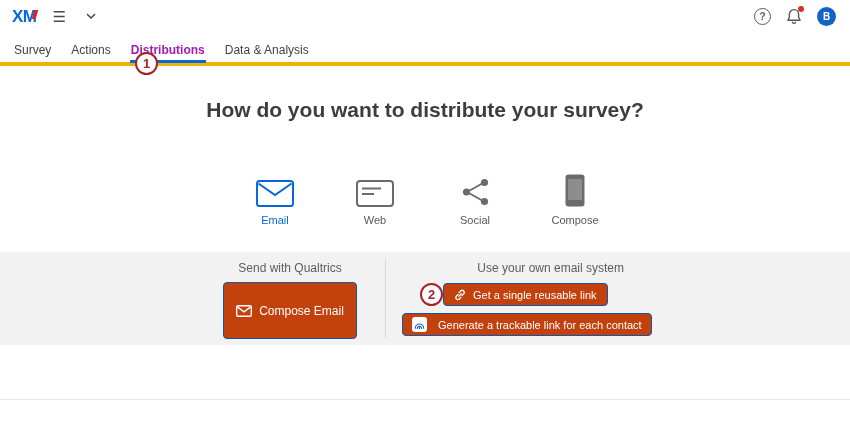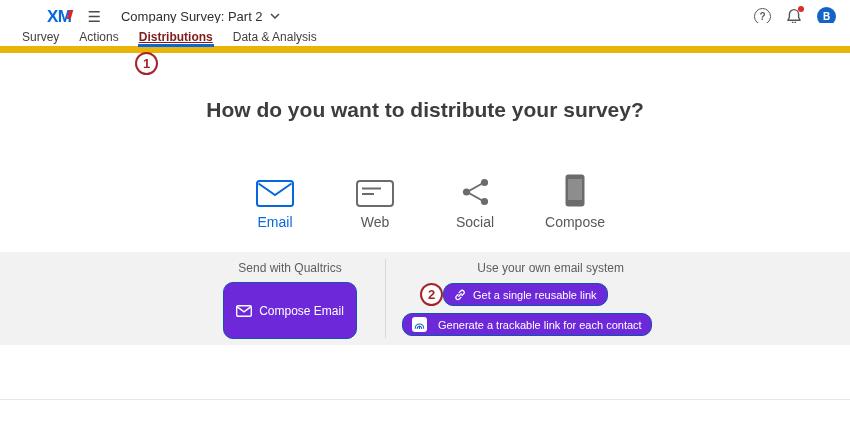--- a/index.html
+++ b/index.html
@@ -2,80 +2,79 @@
 <html><head>
 <meta charset="utf-8">
 <style>
   * { box-sizing: border-box; margin: 0; padding: 0; }
   html, body { background: #fff; }
   body { font-family: "Liberation Sans", sans-serif; }
   .page { position: relative; width: 850px; height: 425px; background: #fff; overflow: hidden; }
 
   
   .topbar { position: absolute; top: 0; left: 0; right: 0; height: 32px; display: flex; align-items: center; padding: 0 14px 0 12px; background: #fff; }
-  .logo { position: relative; font-weight: 800; font-size: 17px; letter-spacing: -0.5px; color: #0768dd; margin-right: 16px; line-height: 1; cursor: pointer; margin-left: 35px; }
+  .logo { position: relative; font-weight: 800; font-size: 17px; letter-spacing: -0.5px; color: #0768dd; margin-right: 16px; line-height: 1; cursor: pointer; }
   .logo-accent { position: absolute; right: 0; top: 2px; width: 4px; height: 9px; background: #d22630; transform: skewX(-16deg); }
   .hamburger { font-size: 15px; color: #4a4a4a; margin-right: 20px; line-height: 1; cursor: pointer; }
   .title-group { display: flex; align-items: center; gap: 7px; cursor: pointer; }
   .survey-title { font-size: 13px; color: #2f2f2f; }
   .topbar-right { margin-left: auto; display: flex; align-items: center; gap: 15px; }
   .help-icon { width: 17px; height: 17px; border: 1.5px solid #5a5a5a; border-radius: 50%; display: flex; align-items: center; justify-content: center; font-size: 10px; font-weight: bold; color: #5a5a5a; cursor: pointer; }
   .bell-wrap { position: relative; display: flex; cursor: pointer; }
   .bell-dot { position: absolute; top: -2px; right: -2px; width: 6px; height: 6px; background: #d93025; border-radius: 50%; }
   .avatar { width: 19px; height: 19px; border-radius: 50%; background: #1464c8; color: #fff; font-size: 10px; font-weight: bold; display: flex; align-items: center; justify-content: center; cursor: pointer; }
 
   
-  .navbar { position: absolute; top: 23px; left: 0; right: 0; height: 30px; display: flex; padding-left: 12px; border-bottom: 7px solid #eab308; background: #fff; }
+  .navbar { position: absolute; top: 36px; left: 0; right: 0; height: 30px; display: flex; padding-left: 4px; border-bottom: 4px solid #eab308; background: #fff; }
   .tab { position: relative; padding: 0 10px; font-size: 12px; color: #3f3f3f; line-height: 29px; cursor: pointer; white-space: nowrap; }
-  .tab.active { color: #7f1d1d; font-weight: bold; text-decoration: underline; }
+  .tab.active { color: #a21caf; font-weight: bold; }
   .tab-underline { position: absolute; left: 9px; right: 9px; bottom: -1px; height: 3px; background: #0768dd; }
 
   
   .step-circle { position: absolute; width: 23px; height: 23px; border: 2px solid #a5242b; border-radius: 50%; background: #fff; color: #a5242b; font-size: 13px; font-weight: bold; display: flex; align-items: center; justify-content: center; z-index: 10; }
   .step-1 { left: 135px; top: 52px; }
   .step-2 { left: 420px; top: 283px; }
 
   
   .heading { position: absolute; top: 98px; left: 0; right: 0; text-align: center; font-size: 21px; font-weight: 700; color: #3d3d3d; }
 
   
   .channels { position: absolute; top: 163px; left: 0; right: 0; display: flex; justify-content: center; gap: 36px; }
   .channel { width: 64px; display: flex; flex-direction: column; align-items: center; cursor: pointer; }
   .channel-icon { height: 44px; display: flex; align-items: flex-end; justify-content: center; }
-  .channel-label { margin-top: 7px; font-size: 14px; color: #585858; text-align: center; line-height: 1.25; }
+  .channel-label { margin-top: 7px; font-size: 11px; color: #585858; text-align: center; line-height: 1.25; }
   .channel.selected .channel-label { color: #0768dd; }
 
   
   .gray-band { position: absolute; top: 252px; left: 0; right: 0; height: 93px; background: #f2f2f2; }
   .band-label { position: absolute; top: 9px; font-size: 12px; color: #5d5d5d; text-align: center; }
   .label-qualtrics { left: 223px; width: 134px; }
   .label-own { left: 408px; width: 216px; text-align: right; }
   .band-divider { position: absolute; left: 385px; top: 7px; height: 79px; width: 1px; background: #d9d9d9; }
 
-  .btn { display: flex; align-items: center; justify-content: center; gap: 7px; background: #6d28d9; color: #fff; border: 1px solid #0f56ad; border-radius: 10px; cursor: pointer; font-family: inherit; white-space: nowrap; }
+  .btn { display: flex; align-items: center; justify-content: center; gap: 7px; background: #c2410c; color: #fff; border: 1px solid #0f56ad; border-radius: 4px; cursor: pointer; font-family: inherit; white-space: nowrap; }
   .btn-compose { position: absolute; left: 223px; top: 30px; width: 134px; height: 57px; font-size: 12px; }
   .btn-single { position: absolute; left: 443px; top: 31px; height: 23px; padding: 0 10px; font-size: 11px; }
   .btn-trackable { position: absolute; left: 402px; top: 61px; height: 23px; padding: 0 9px; font-size: 11px; gap: 11px; }
 
   .footer-line { position: absolute; top: 399px; left: 0; right: 0; height: 1px; background: #e7e7e7; }
   .icon-wrap { display: flex; align-items: center; }
 </style>
 </head>
 <body>
 
 <div class="page">
 
   <div class="topbar">
     <div class="logo">
       <span>X</span><span>M</span>
       <span class="logo-accent"></span>
     </div>
     <div class="hamburger">☰</div>
     <div class="title-group">
-      <span class="survey-title">Company Survey: Part 2</span>
       <span class="icon-wrap">
         <svg width="10" height="6" viewBox="0 0 10 6">
             <path d="M1 1 L5 5 L9 1" fill="none" stroke="#4a4a4a" stroke-width="1.5"></path>
           </svg>
       </span>
     </div>
     <div class="topbar-right">
       <div class="help-icon">?</div>
       <div class="bell-wrap">
         <svg width="16" height="17" viewBox="0 0 16 17">

